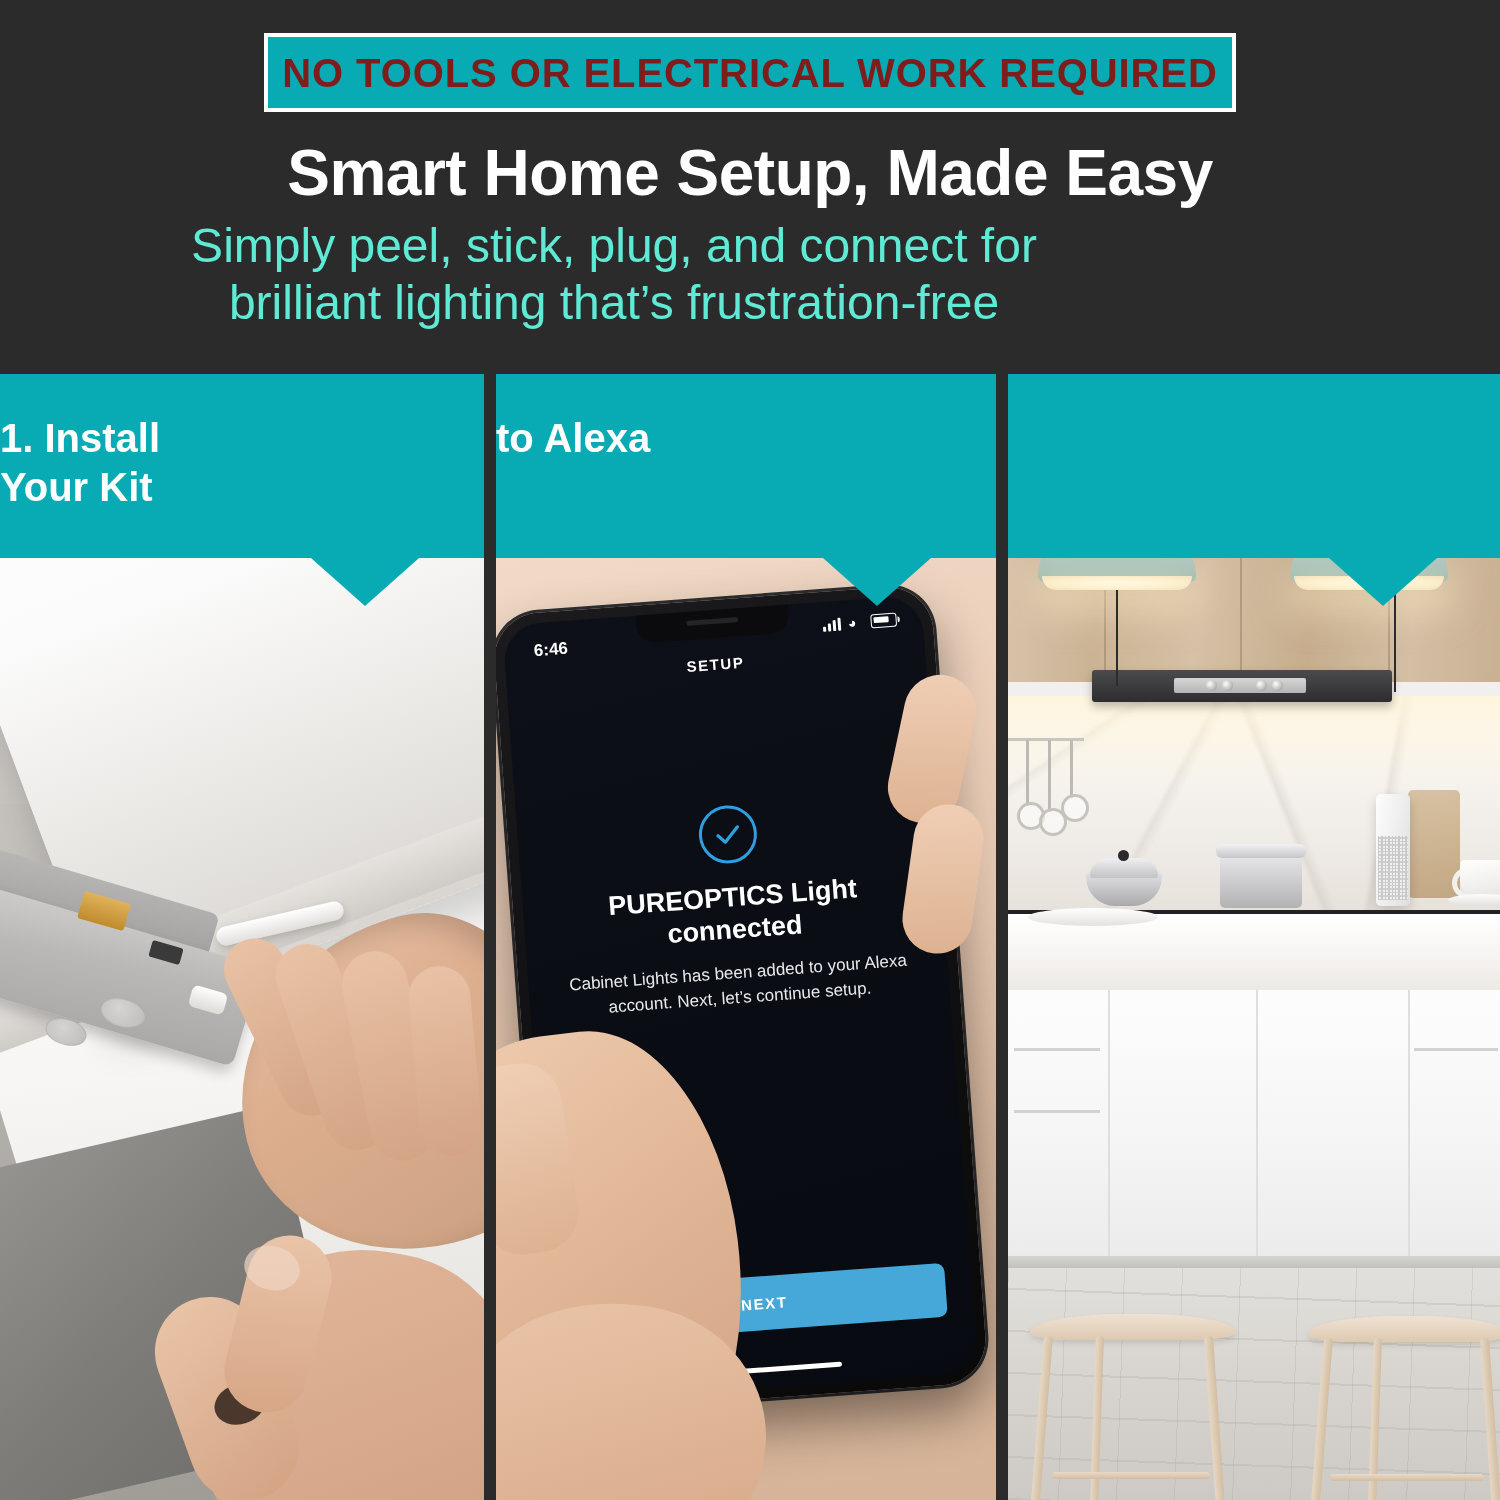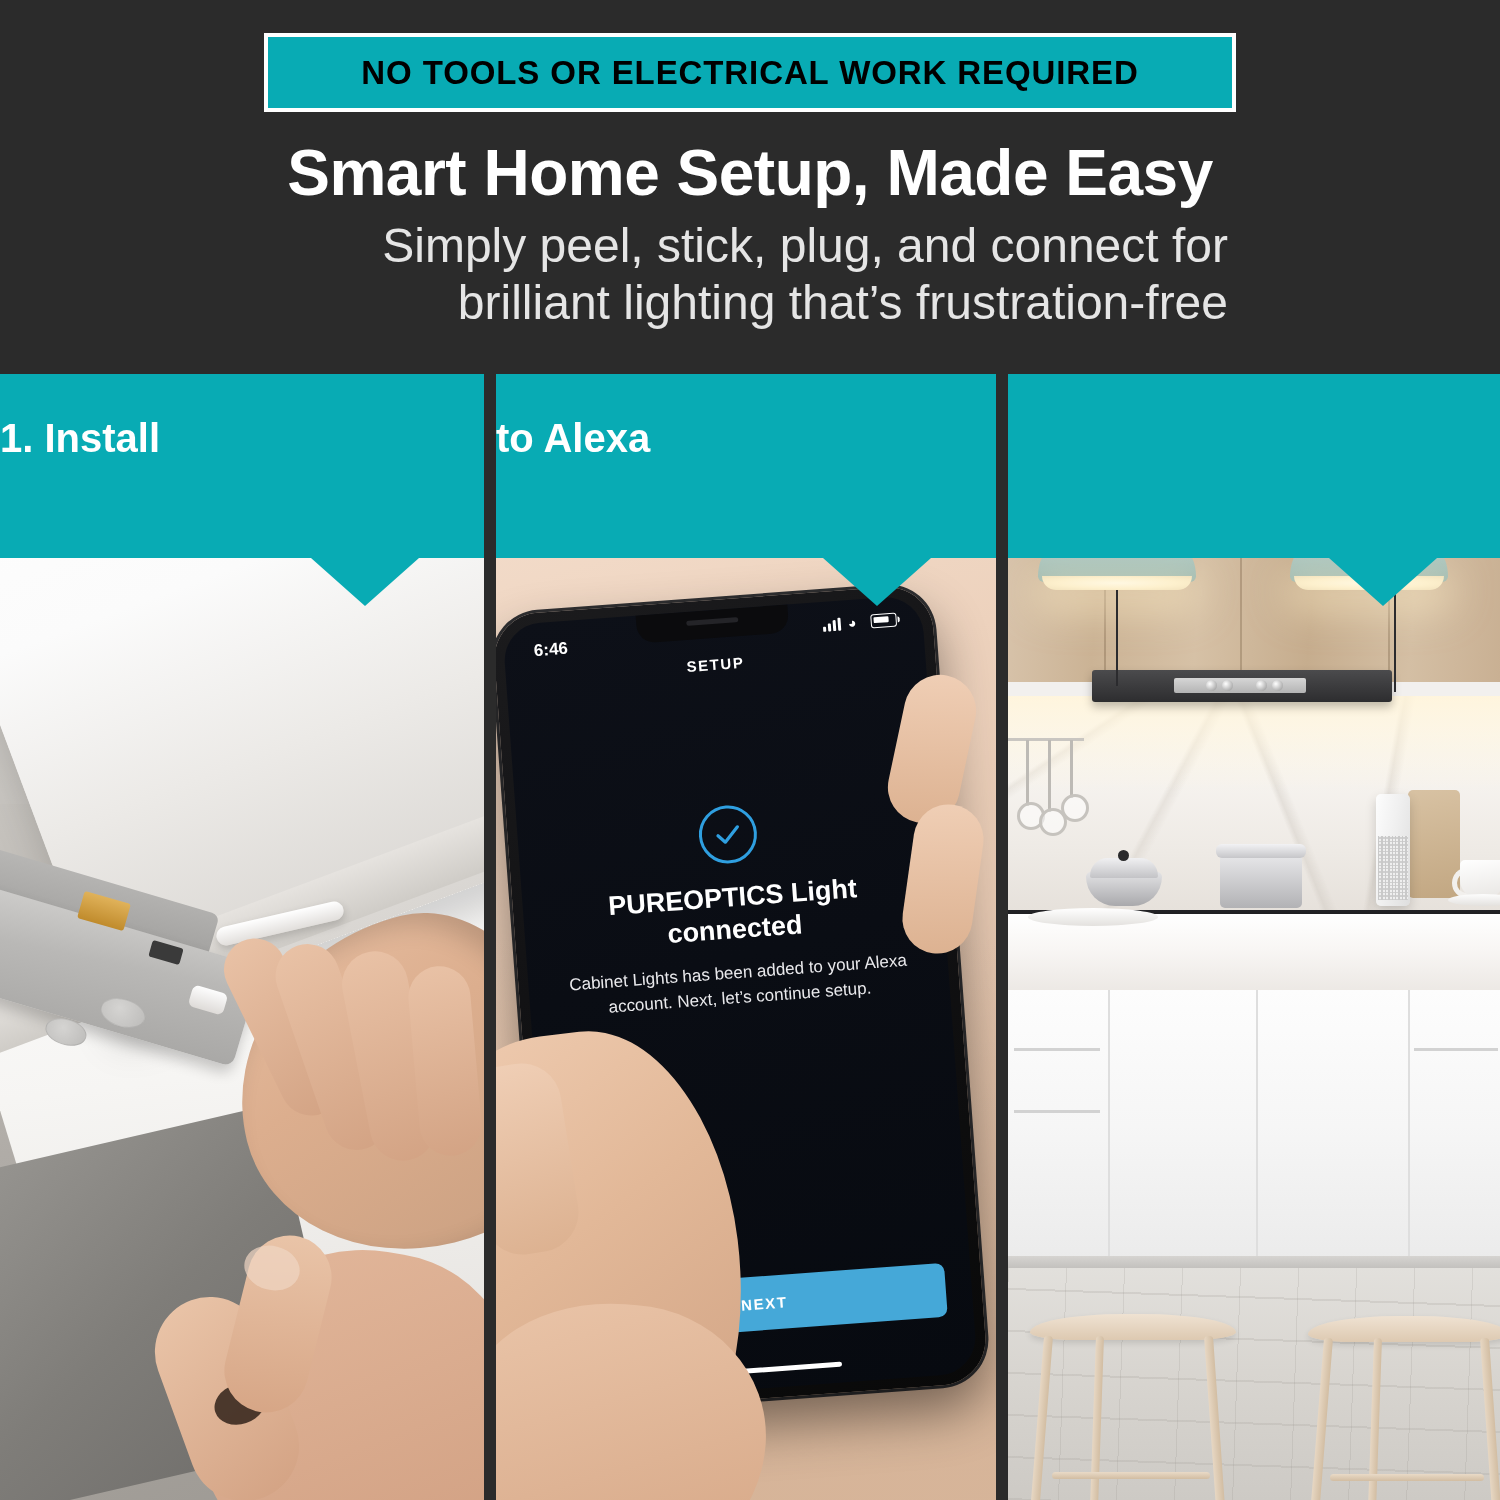--- a/index.html
+++ b/index.html
@@ -12,30 +12,30 @@
   #stage{position:relative;width:1500px;height:1500px;background:#2b2b2b;overflow:hidden;}
 
   
   #header{position:absolute;left:0;top:0;width:1500px;height:374px;background:#2b2b2b;}
   #banner{
     position:absolute;left:264px;top:33px;width:972px;height:79px;
     background:#08abb4;border:4px solid #ffffff;box-sizing:border-box;
     display:flex;align-items:center;justify-content:center;
   }
   #banner-text{
-    color:#000000;font-size:33px;font-weight:bold;letter-spacing:.9px;
+    color:#7f1d1d;font-size:40px;font-weight:bold;letter-spacing:.9px;
     white-space:nowrap;line-height:1;
   }
   #headline{
     position:absolute;left:0;top:140px;width:1500px;text-align:center;
     color:#ffffff;font-size:64px;font-weight:bold;letter-spacing:-0.5px;line-height:1.05;
   }
   #subline{
-    position:absolute;left:0;top:218px;width:1228px;text-align:right;
-    color:#e5e5e5;font-size:48px;font-weight:normal;line-height:1.18;
+    position:absolute;left:0;top:218px;width:1228px;text-align:center;
+    color:#5eead4;font-size:48px;font-weight:normal;line-height:1.18;
   }
   #subline span{display:block;}
 
   
   .panel{position:absolute;top:374px;height:1126px;overflow:hidden;background:#dcdcdc;}
   #panel1{left:0;width:484px;}
   #panel2{left:496px;width:500px;}
   #panel3{left:1008px;width:492px;}
 
   .cap{
@@ -480,20 +480,21 @@
 
     <div id="p1-hand2"></div>
     <div id="p1-thumb"></div>
     <div id="p1-nail"></div>
     <div id="p1-idx"></div>
     <div id="p1-nail2"></div>
 
     <div class="cap"></div>
     <div class="cap-label">
       <span>1. Install</span>
+      <span>Your Kit</span>
     </div>
     <div class="notch" id="notch1"></div>
   </div>
 
   <div class="panel" id="panel2">
     <div id="p2-bg"></div>
     <div id="p2-blur"></div>
 
     <div id="p2-palm"></div>
 

